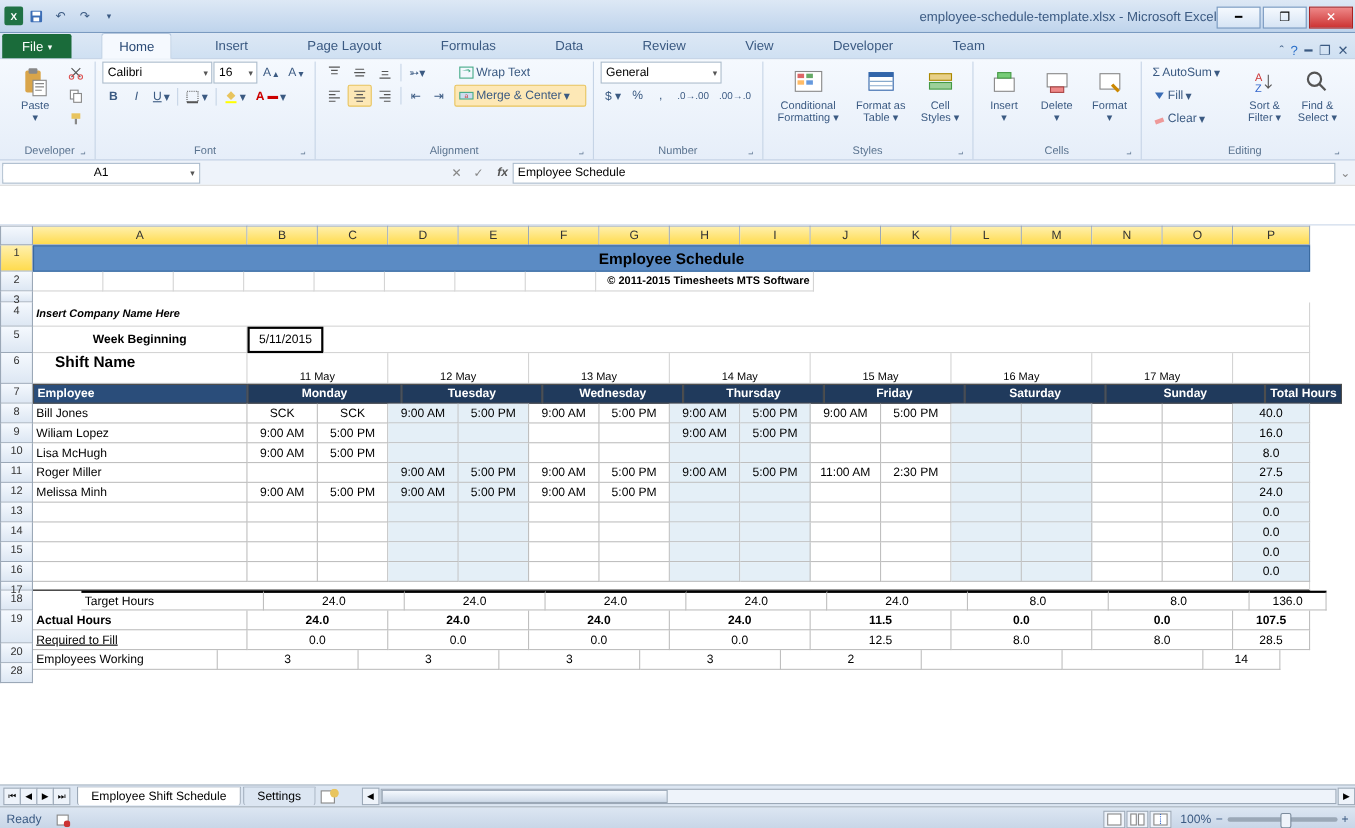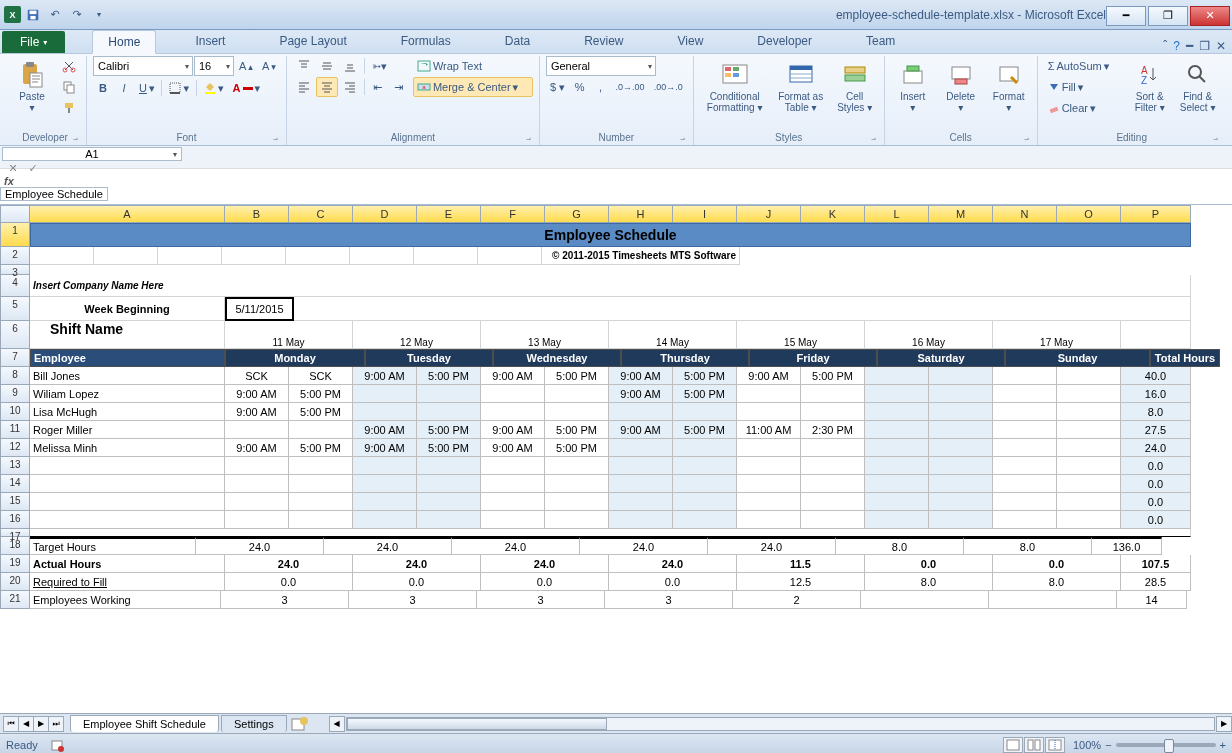--- a/index.html
+++ b/index.html
@@ -36,21 +36,21 @@
 .vstack{display:flex;flex-direction:column;gap:1px;}
 .sm-btn{height:20px;min-width:20px;padding:0 3px;display:inline-flex;align-items:center;justify-content:center;cursor:pointer;border:1px solid transparent;border-radius:2px;font-size:11px;color:#3b5a82;gap:2px;}
 .sm-btn.active{background:#fde8b6;border-color:#e8c45e;}
 .hrow{display:flex;gap:1px;align-items:center;}
 .combo{height:20px;border:1px solid #abc;background:#fff;font-size:11px;padding:0 16px 0 4px;display:inline-flex;align-items:center;position:relative;cursor:pointer;}
 .combo::after{content:"▾";position:absolute;right:3px;font-size:8px;color:#555;}
 .sep-v{width:1px;background:#c6d4e6;margin:2px 2px;align-self:stretch;}
 
 
 .fbar-wrap{border-bottom:1px solid #a9bed9;background:#eef3fa;}
-.fbar{height:22px;display:flex;align-items:flex-start;flex-direction:column;}
+.fbar{height:22px;display:flex;align-items:center;}
 .namebox{width:180px;border:1px solid #abc;background:#fff;margin:1px 2px;height:19px;display:flex;align-items:center;position:relative;}
 .namebox input{border:none;outline:none;width:100%;text-align:center;font-size:11px;}
 .namebox::after{content:"▾";position:absolute;right:4px;font-size:8px;color:#555;}
 .fx-btns{display:flex;gap:2px;padding:0 4px;}
 .fx-btns span{width:18px;text-align:center;color:#888;font-size:11px;cursor:pointer;}
 .fx-label{font-style:italic;font-weight:bold;color:#555;font-size:11px;padding:0 4px;}
 .formula-input{flex:1;border:1px solid #abc;background:#fff;height:19px;padding:0 4px;font-size:11px;display:flex;align-items:center;cursor:text;}
 .fbar-expand{height:36px;background:#fff;border-top:1px solid #ddd;}
 
 
@@ -481,23 +481,23 @@
         <div class="rh" style="height: 18px;">9</div>
         <div class="rh" style="height: 18px;">10</div>
         <div class="rh" style="height: 18px;">11</div>
         <div class="rh" style="height: 18px;">12</div>
         <div class="rh" style="height: 18px;">13</div>
         <div class="rh" style="height: 18px;">14</div>
         <div class="rh" style="height: 18px;">15</div>
         <div class="rh" style="height: 18px;">16</div>
         <div class="rh" style="height: 8px;">17</div>
         <div class="rh" style="height: 18px;">18</div>
-        <div class="rh" style="height: 18px;">19</div>
+        <div class="rh" style="height: 30px;">19</div>
         <div class="rh" style="height: 18px;">20</div>
-        <div class="rh" style="height: 18px;">21</div>
+        <div class="rh" style="height: 18px;">28</div>
       </div>
     <div class="cells" id="cells">
         <div class="row title-row" style="height: 24px;">
           <div class="cell " style="width: 1161px;">Employee Schedule</div>
         </div>
         <div class="row " style="height: 18px;">
           <div class="cell " style="width: 64px;"></div>
           <div class="cell " style="width: 64px;"></div>
           <div class="cell " style="width: 64px;"></div>
           <div class="cell " style="width: 64px;"></div>
@@ -697,21 +697,21 @@
           <div class="cell  shade" style="width: 64px; justify-content: center;"></div>
           <div class="cell  shade" style="width: 64px; justify-content: center;"></div>
           <div class="cell " style="width: 64px; justify-content: center;"></div>
           <div class="cell " style="width: 64px; justify-content: center;"></div>
           <div class="cell totcell" style="width: 70px;">0.0</div>
         </div>
         <div class="row " style="height: 8px;">
           <div class="cell " style="width: 1161px; border-bottom: 1px solid rgb(0, 0, 0);"></div>
         </div>
         <div class="row sumrow thick-top" style="height: 18px;">
-          <div class="cell " style="width: 166px;">Target Hours</div>
+          <div class="cell " style="width: 166px; margin-left: 44px;">Target Hours</div>
           <div class="cell " style="width: 128px; justify-content: center;">24.0</div>
           <div class="cell " style="width: 128px; justify-content: center;">24.0</div>
           <div class="cell " style="width: 128px; justify-content: center;">24.0</div>
           <div class="cell " style="width: 128px; justify-content: center;">24.0</div>
           <div class="cell " style="width: 128px; justify-content: center;">24.0</div>
           <div class="cell " style="width: 128px; justify-content: center;">8.0</div>
           <div class="cell " style="width: 128px; justify-content: center;">8.0</div>
           <div class="cell " style="width: 70px; justify-content: center;">136.0</div>
         </div>
         <div class="row sumrow bold" style="height: 18px;">
@@ -730,21 +730,21 @@
           <div class="cell " style="width: 128px; justify-content: center;">0.0</div>
           <div class="cell " style="width: 128px; justify-content: center;">0.0</div>
           <div class="cell " style="width: 128px; justify-content: center;">0.0</div>
           <div class="cell " style="width: 128px; justify-content: center;">0.0</div>
           <div class="cell " style="width: 128px; justify-content: center;">12.5</div>
           <div class="cell " style="width: 128px; justify-content: center;">8.0</div>
           <div class="cell " style="width: 128px; justify-content: center;">8.0</div>
           <div class="cell " style="width: 70px; justify-content: center;">28.5</div>
         </div>
         <div class="row sumrow" style="height: 18px;">
-          <div class="cell " style="width: 191px;">Employees Working</div>
+          <div class="cell " style="width: 168px;">Employees Working</div>
           <div class="cell " style="width: 128px; justify-content: center;">3</div>
           <div class="cell " style="width: 128px; justify-content: center;">3</div>
           <div class="cell " style="width: 128px; justify-content: center;">3</div>
           <div class="cell " style="width: 128px; justify-content: center;">3</div>
           <div class="cell " style="width: 128px; justify-content: center;">2</div>
           <div class="cell " style="width: 128px; justify-content: center;"></div>
           <div class="cell " style="width: 128px; justify-content: center;"></div>
           <div class="cell " style="width: 70px; justify-content: center;">14</div>
         </div>
       </div>

